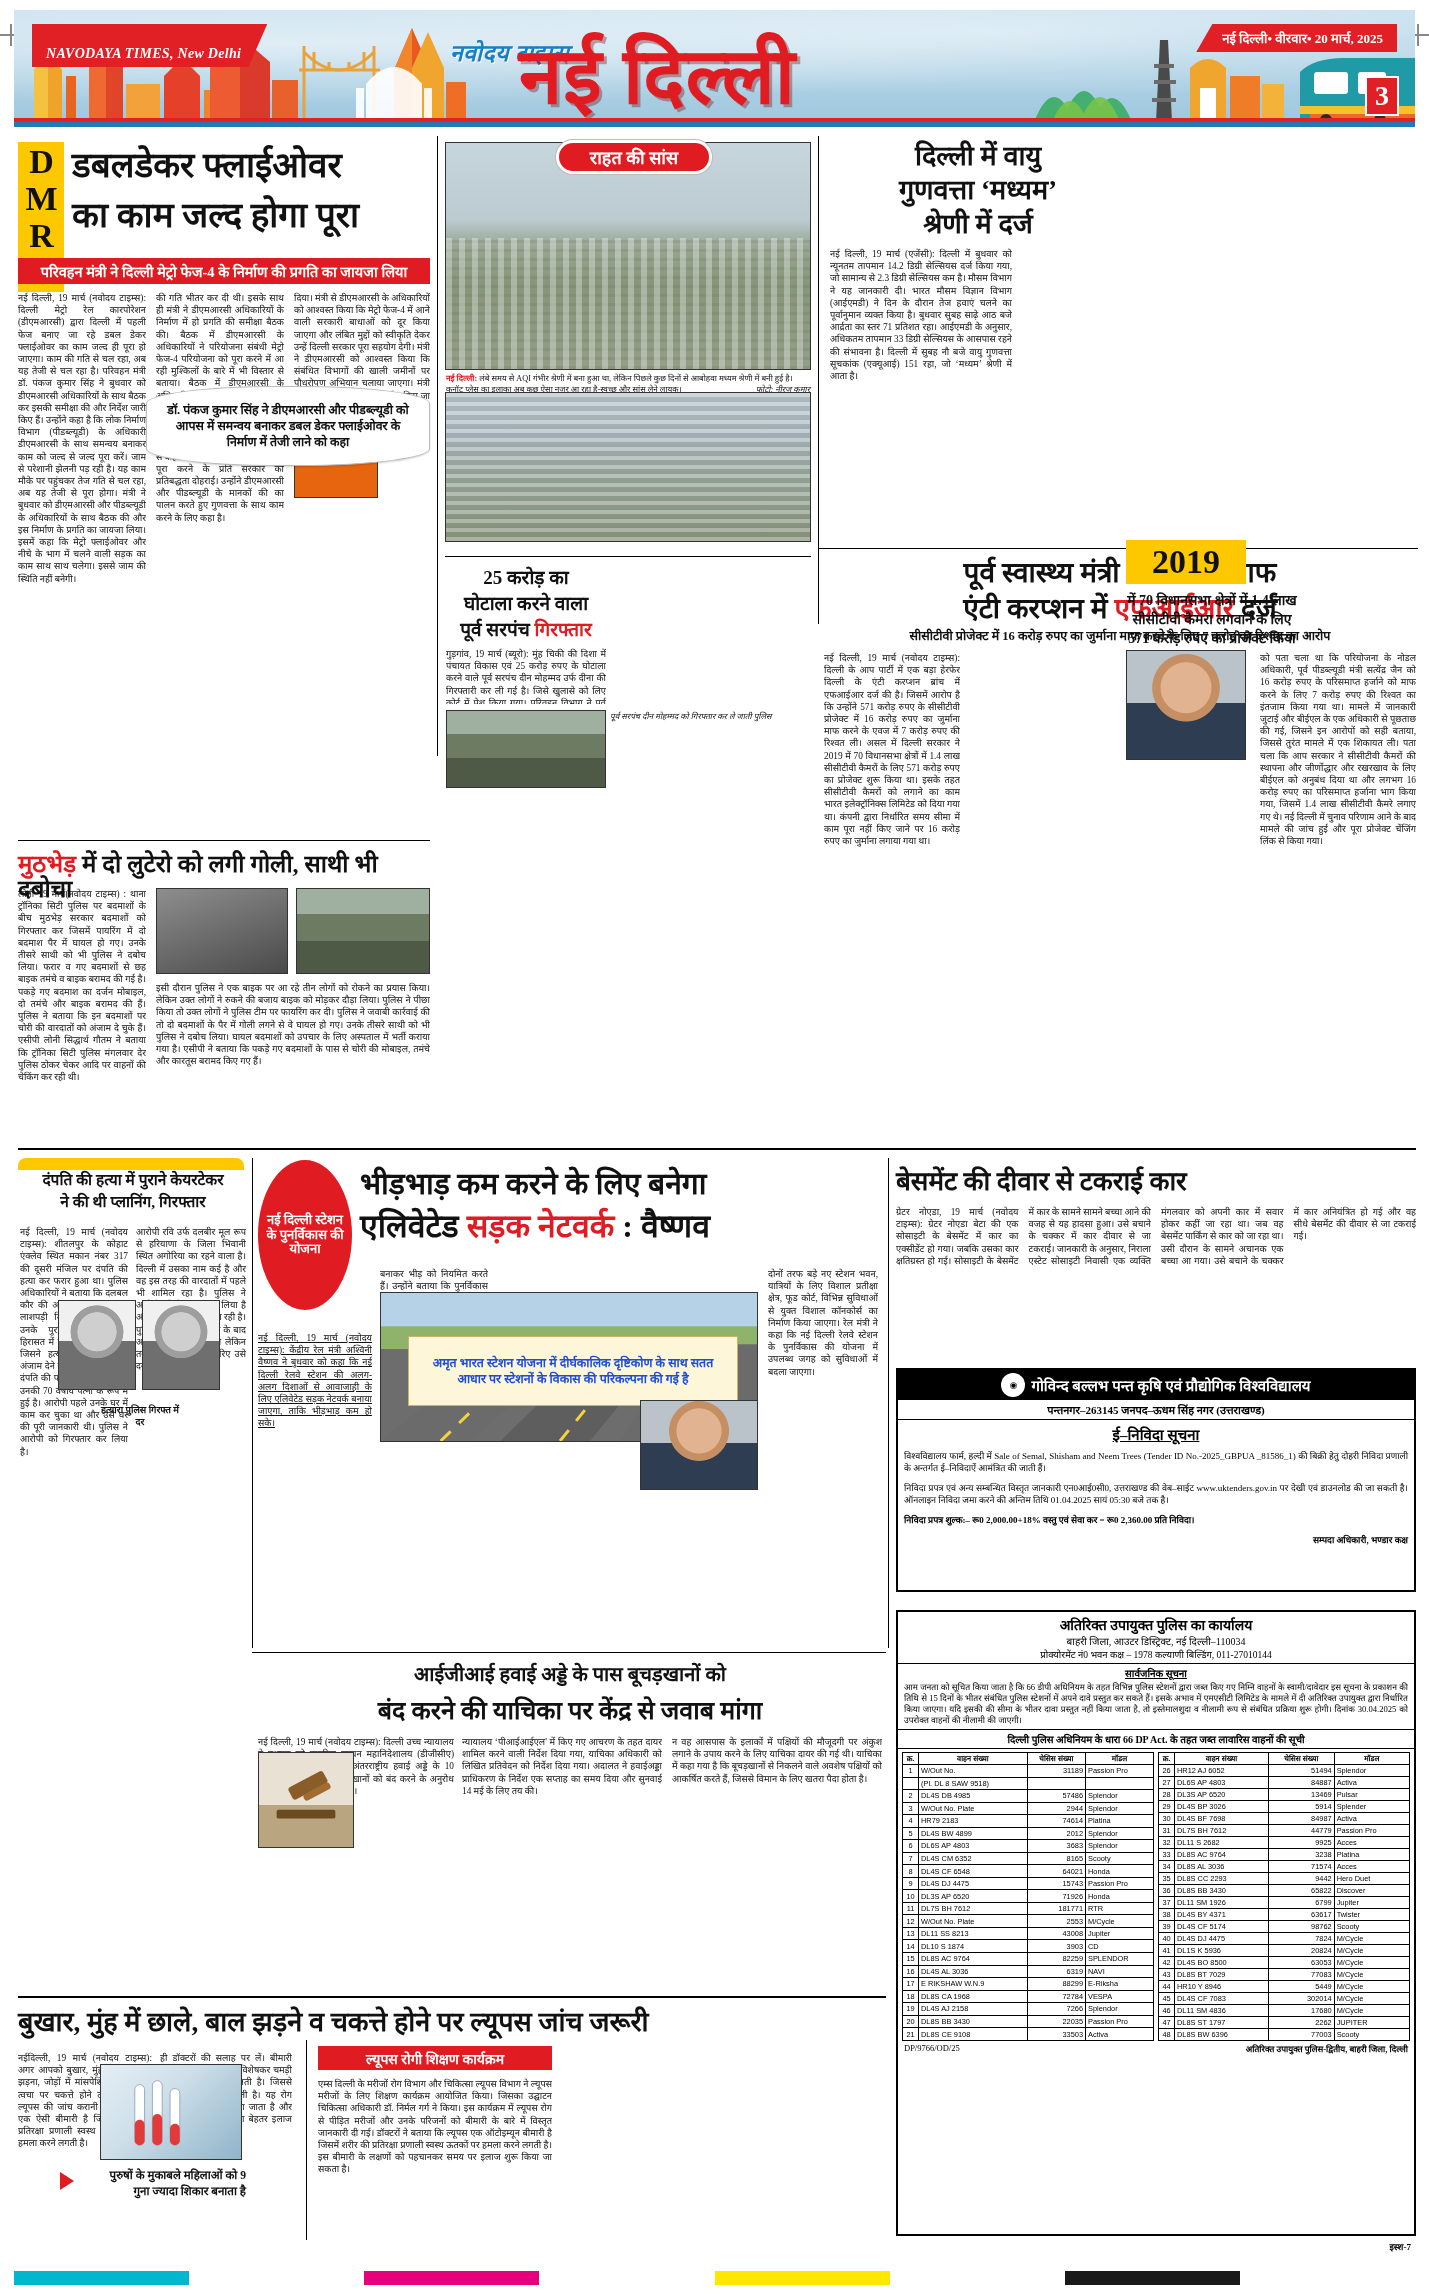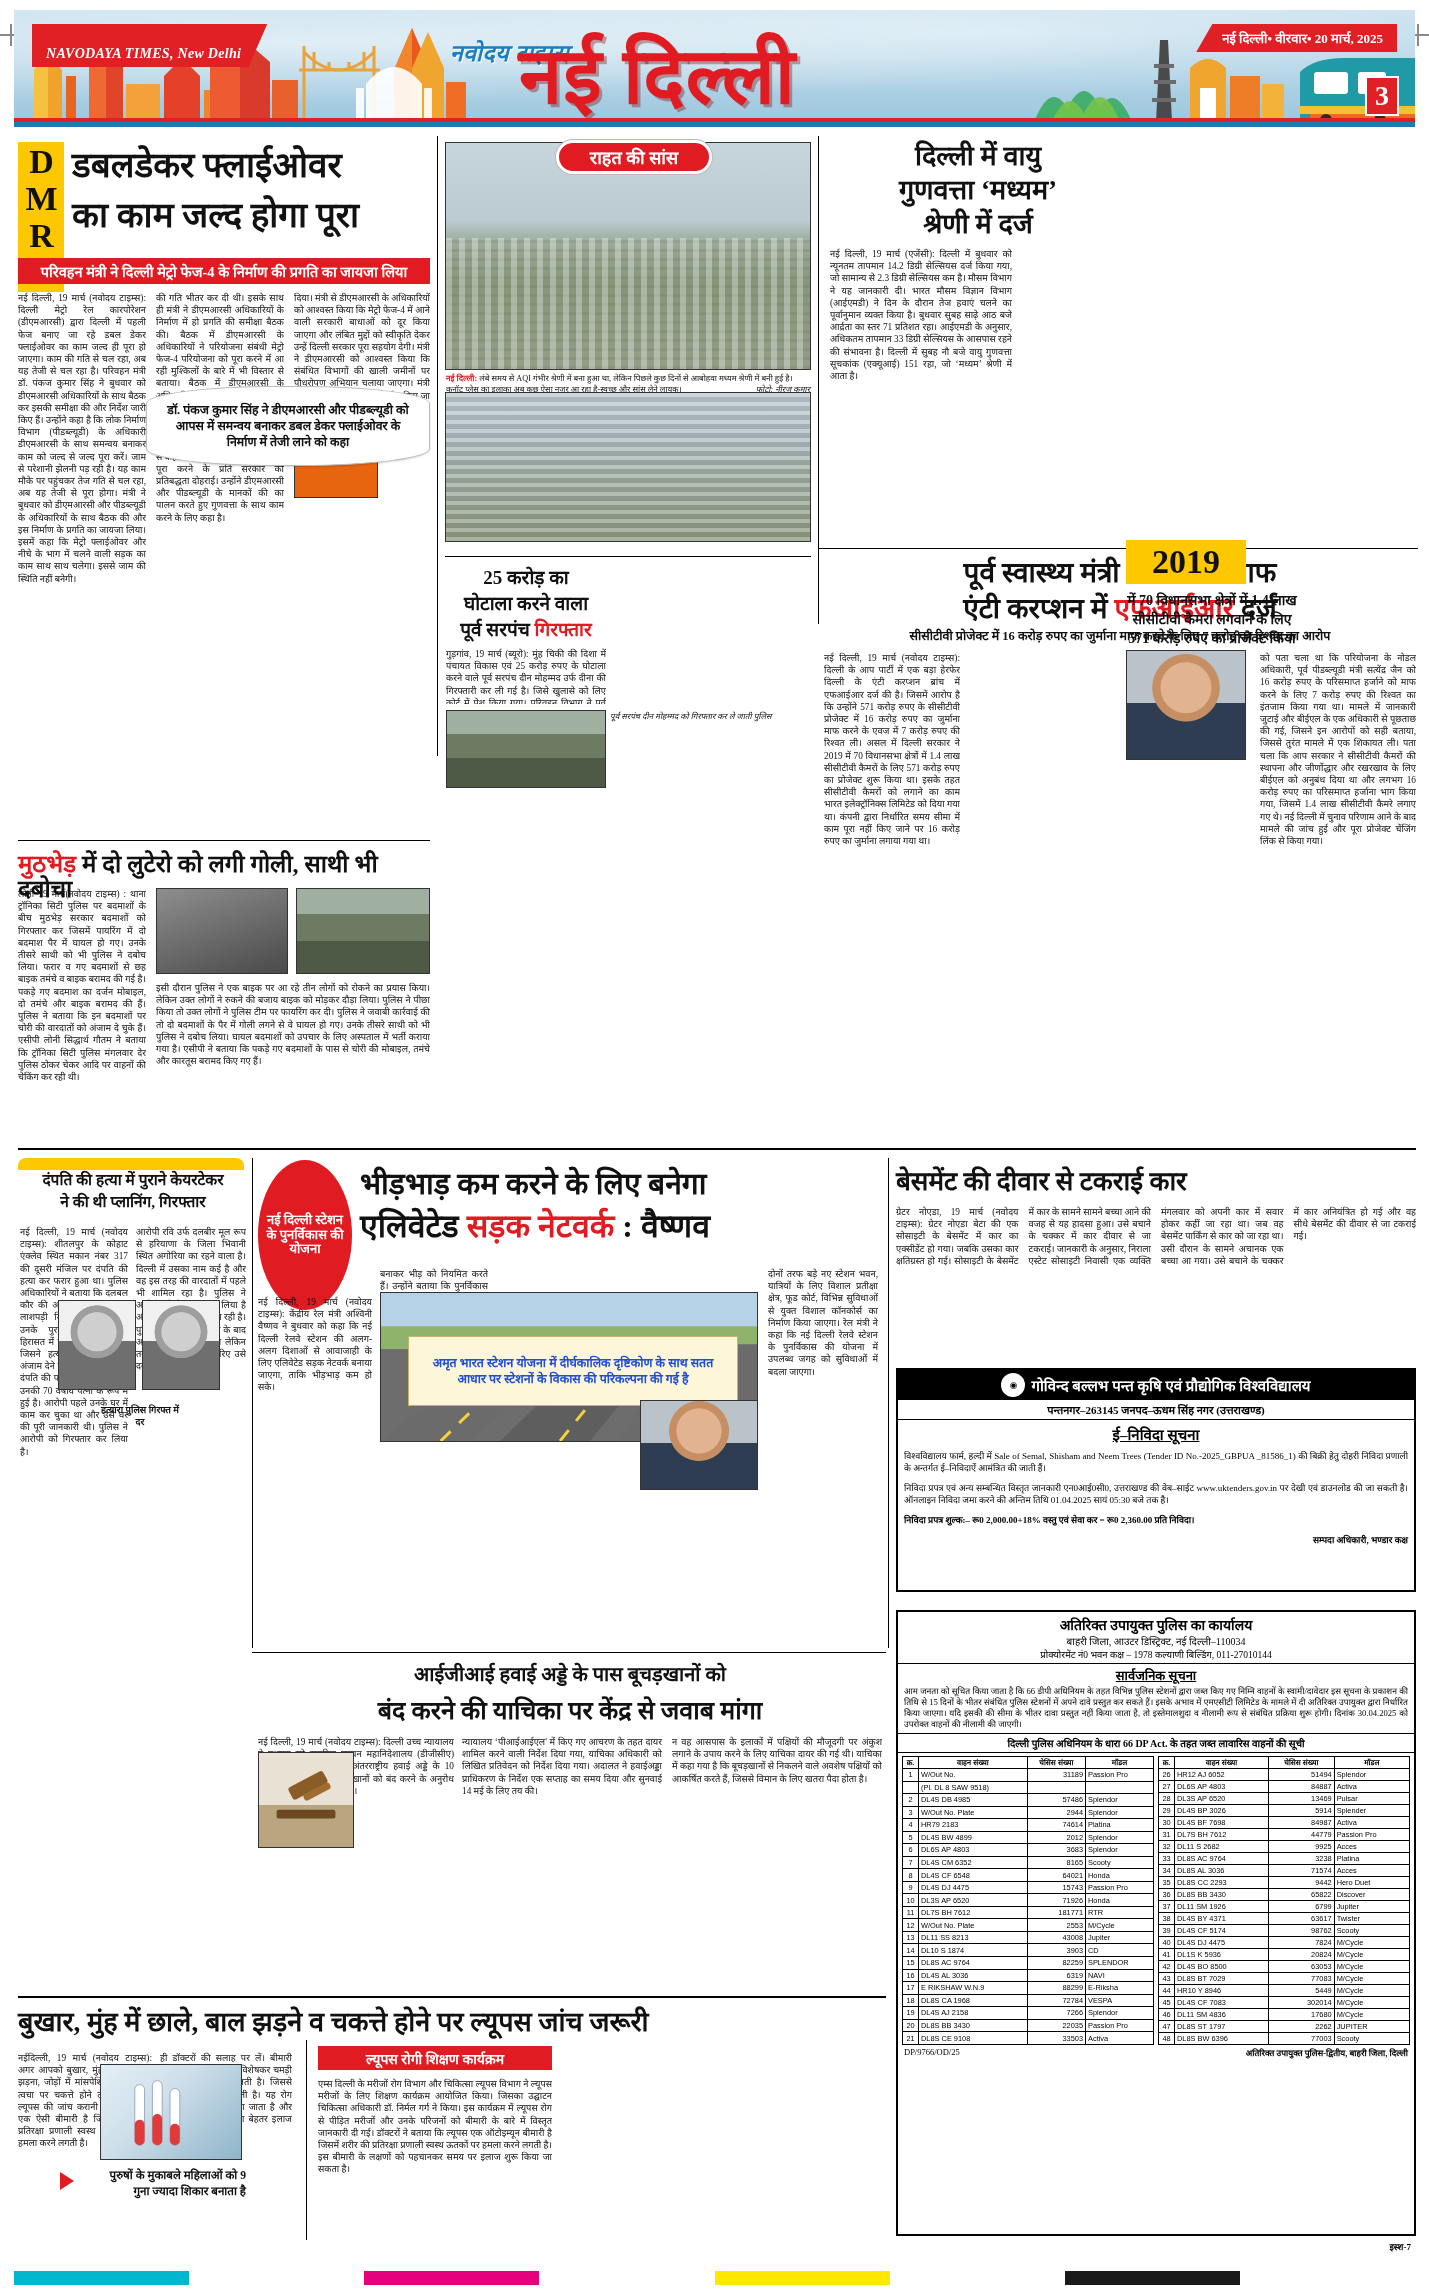--- a/index.html
+++ b/index.html
@@ -399,21 +399,21 @@
   </div>
   <div class="hl" style="left:100px;top:1404px;width:80px;font-size:9.5px;text-align:center;line-height:1.3;">हत्यारा पुलिस गिरफ्त में दर</div>
   <div class="rule-v" style="left:252px;top:1158px;height:490px;"></div>
 
   <div class="oval-red" style="left:258px;top:1160px;width:94px;height:150px;font-size:13px;">नई दिल्ली स्टेशन के पुनर्विकास की योजना</div>
   <div class="hl" style="left:360px;top:1168px;width:600px;font-size:30px;">भीड़भाड़ कम करने के लिए बनेगा</div>
   <div class="hl" style="left:360px;top:1210px;width:600px;font-size:32px;">
     <span>एलिवेटेड </span><span class="red">सड़क नेटवर्क</span><span> : वैष्णव</span>
   </div>
   <div class="col-txt" style="left:258px;top:1262px;width:110px;height:64px;"></div>
-  <div class="col-txt" style="left:258px;top:1296px;width:114px;height:340px;">नई दिल्ली, 19 मार्च (नवोदय टाइम्स): केंद्रीय रेल मंत्री अश्विनी वैष्णव ने बुधवार को कहा कि नई दिल्ली रेलवे स्टेशन की अलग-अलग दिशाओं से आवाजाही के लिए एलिवेटेड सड़क नेटवर्क बनाया जाएगा, ताकि भीड़भाड़ कम हो सके।</div>
+  <div class="col-txt" style="left:258px;top:1332px;width:114px;height:340px;text-decoration:underline;">नई दिल्ली, 19 मार्च (नवोदय टाइम्स): केंद्रीय रेल मंत्री अश्विनी वैष्णव ने बुधवार को कहा कि नई दिल्ली रेलवे स्टेशन की अलग-अलग दिशाओं से आवाजाही के लिए एलिवेटेड सड़क नेटवर्क बनाया जाएगा, ताकि भीड़भाड़ कम हो सके।</div>
   <div class="col-txt" style="left:380px;top:1268px;width:108px;height:40px;">बनाकर भीड़ को नियमित करते हैं। उन्होंने बताया कि पुनर्विकास के बाद स्टेशन पर आधुनिक सुविधाएं होंगी और यात्रियों की आवाजाही आसान होगी। स्टेशन के दोनों ओर एलिवेटेड सड़कें बनेंगी। इससे यात्रियों को आने-जाने में सुविधा होगी।</div>
   <div class="col-txt" style="left:768px;top:1268px;width:110px;height:340px;">दोनों तरफ बड़े नए स्टेशन भवन, यात्रियों के लिए विशाल प्रतीक्षा क्षेत्र, फूड कोर्ट, विभिन्न सुविधाओं से युक्त विशाल कॉनकोर्स का निर्माण किया जाएगा। रेल मंत्री ने कहा कि नई दिल्ली रेलवे स्टेशन के पुनर्विकास की योजना में उपलब्ध जगह को सुविधाओं में बदला जाएगा।</div>
 
   <div class="photo" style="left:380px;top:1292px;width:378px;height:150px;">
     <div class="ph-road">
       <svg viewBox="0 0 378 150" preserveAspectRatio="none" style="width:100%;height:100%;">
         <rect width="378" height="34" fill="#b6d2e6"></rect>
         <rect y="34" width="378" height="18" fill="#8fb36a"></rect>
         <path d="M0 150 L120 52 L200 52 L90 150 Z" fill="#6b6b6b"></path>
         <path d="M120 150 L220 52 L290 52 L210 150 Z" fill="#5e5e5e"></path>
@@ -462,21 +462,21 @@
         <rect x="30" y="26" width="40" height="14" rx="3" fill="#8a5c28" transform="rotate(-28 50 33)"></rect>
         <rect x="44" y="36" width="30" height="7" rx="3" fill="#a06c30" transform="rotate(-28 59 39)"></rect>
       </svg>
     </div>
   </div>
 
   <div class="adbox" style="left:896px;top:1610px;width:520px;height:626px;">
     <div style="text-align:center;font-weight:bold;font-size:14px;padding:3px 0 0;">अतिरिक्त उपायुक्त पुलिस का कार्यालय</div>
     <div style="text-align:center;font-size:10px;">बाहरी जिला, आउटर डिस्ट्रिक्ट, नई दिल्ली–110034</div>
     <div style="text-align:center;font-size:9.5px;border-bottom:1px solid #000;padding-bottom:2px;">प्रोक्योरमेंट नं0 भवन कक्ष – 1978 कल्याणी बिल्डिंग, 011-27010144</div>
-    <div style="text-align:center;font-weight:bold;font-size:13px;padding:2px 8px;text-decoration:underline;">सार्वजनिक सूचना</div>
+    <div style="text-align:center;font-weight:bold;font-size:10px;padding:2px 8px;text-decoration:underline;">सार्वजनिक सूचना</div>
     <div style="font-size:8.6px;line-height:11px;padding:0 6px 3px;text-align:justify;">आम जनता को सूचित किया जाता है कि 66 डीपी अधिनियम के तहत विभिन्न पुलिस स्टेशनों द्वारा जब्त किए गए निम्नि वाहनों के स्वामी/दावेदार इस सूचना के प्रकाशन की तिथि से 15 दिनों के भीतर संबंधित पुलिस स्टेशनों में अपने दावे प्रस्तुत कर सकते हैं। इसके अभाव में एमएसीटी लिमिटेड के मामले में दी अतिरिक्त उपायुक्त द्वारा निर्धारित किया जाएगा। यदि इसकी की सीमा के भीतर दावा प्रस्तुत नहीं किया जाता है, तो इस्तेमालशुदा व नीलामी रूप से संबंधित प्रक्रिया शुरू होगी। दिनांक 30.04.2025 को उपरोक्त वाहनों की नीलामी की जाएगी।</div>
     <div style="text-align:center;font-weight:bold;font-size:10px;padding:2px 0;border-top:1px solid #000;border-bottom:1px solid #000;">दिल्ली पुलिस अधिनियम के धारा 66 DP Act. के तहत जब्त लावारिस वाहनों की सूची</div>
     <div style="display:flex;gap:4px;padding:3px 4px 0;">
       <table class="vtab">
         <thead>
           <tr>
             <th>क्र.</th>
             <th>वाहन संख्या</th>
             <th>चेसिस संख्या</th>
             <th>मॉडल</th>

